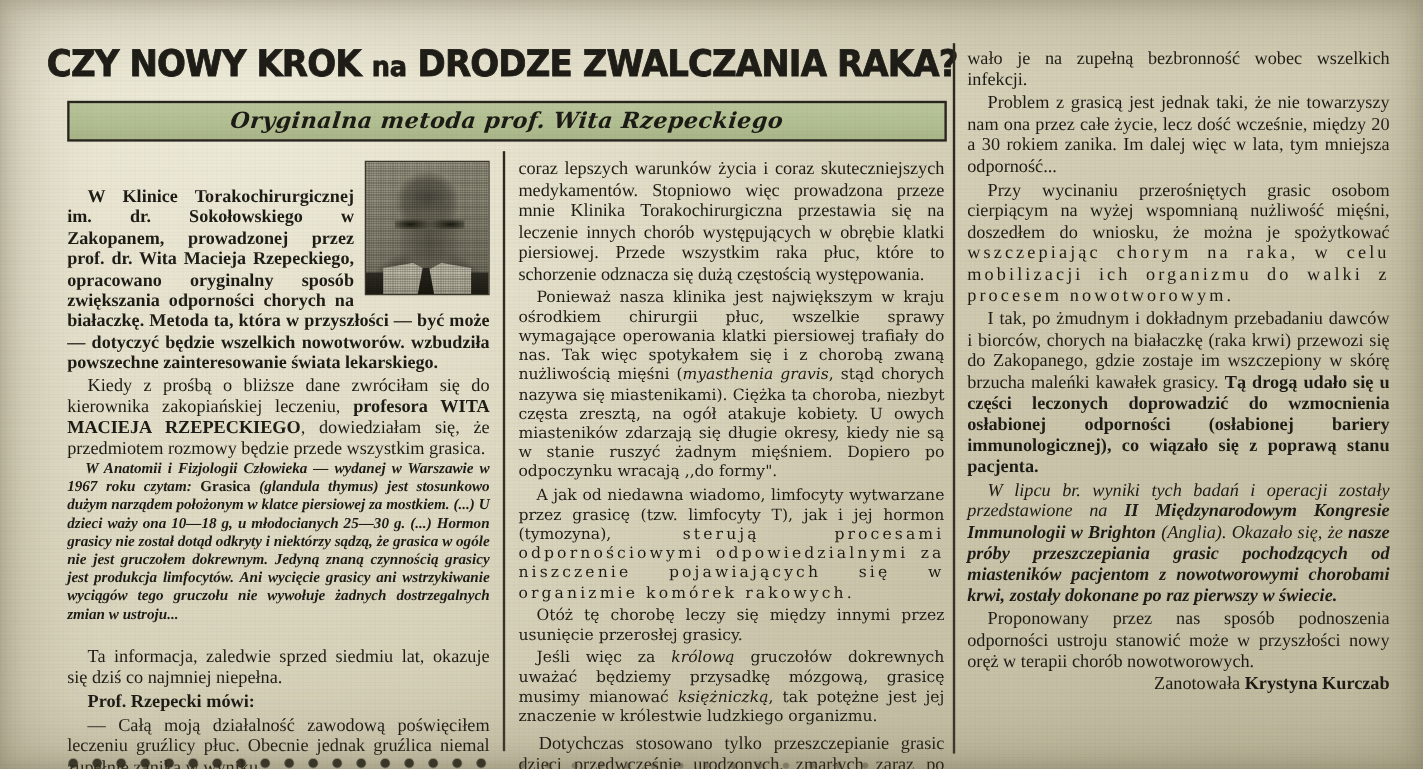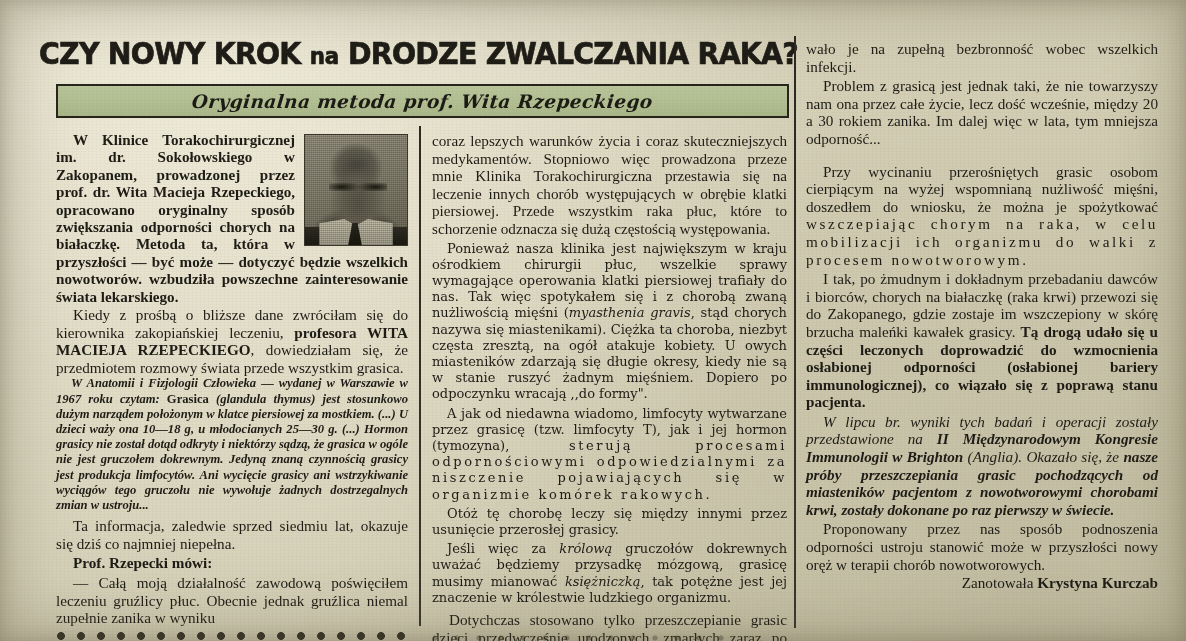--- a/index.html
+++ b/index.html
@@ -81,21 +81,21 @@
   .body{
     font-family:"Liberation Serif", serif;
     font-size:15.2px;line-height:17.6px;
     text-align:justify;text-justify:inter-word;
     hyphens:manual;
   }
   .body + .body{margin-top:1px;}
   .ind{text-indent:17px;}
   .lead{
     font-weight:700;font-size:15.1px;line-height:17.4px;
-    text-align:justify;text-indent:17px;
+    text-align:justify;text-indent:17px;margin-top:24px;
   }
   .small{
     font-family:"DejaVu Serif", serif;
     font-size:13.0px;line-height:16.2px;
     text-align:justify;text-indent:15px;
   }
   .ital{
     font-family:Liberation Serif, serif;
     font-style:italic;font-weight:700;
     font-size:12.6px;line-height:15.2px;
@@ -188,25 +188,25 @@
         <div class="halftone"></div>
         <div class="shoulder"></div>
         <div class="collar"></div>
         <div class="tie"></div>
         <div class="eyes"></div>
         <div class="dots"></div>
       </div>
 
       <p class="lead">W Klinice Torakochirurgicznej im. dr. Sokołowskiego w Zakopanem, prowadzonej przez prof. dr. Wita Macieja Rzepeckiego, opracowano oryginalny sposób zwiększania odporności chorych na białaczkę. Metoda ta, która w przyszłości — być może — dotyczyć będzie wszelkich nowotworów. wzbudziła powszechne zainteresowanie świata lekarskiego.</p>
 
-      <p class="body ind"><span>Kiedy z prośbą o bliższe dane zwróciłam się do kierownika zakopiańskiej leczeniu, </span><b>profesora WITA MACIEJA RZEPECKIEGO</b><span>, dowiedziałam się, że przedmiotem rozmowy świata przede wszystkim grasica.</span></p>
+      <p class="body ind"><span>Kiedy z prośbą o bliższe dane zwróciłam się do kierownika zakopiańskiej leczeniu, </span><b>profesora WITA MACIEJA RZEPECKIEGO</b><span>, dowiedziałam się, że przedmiotem rozmowy będzie przede wszystkim grasica.</span></p>
 
       <p class="ital" style="text-indent:15px;"><span>W </span><span>Anatomii i Fizjologii Człowieka</span><span> — wydanej w Warszawie w 1967 roku czytam: </span><span style="font-style:normal;">Grasica</span><span> (glandula thymus) jest stosunkowo dużym narządem położonym w klatce piersiowej za mostkiem. (...) U dzieci waży ona 10—18 g, u młodocianych 25—30 g. (...) Hormon grasicy nie został dotąd odkryty i niektórzy sądzą, że grasica w ogóle nie jest gruczołem dokrewnym. Jedyną znaną czynnością grasicy jest produkcja limfocytów. Ani wycięcie grasicy ani wstrzykiwanie wyciągów tego gruczołu nie wywołuje żadnych dostrzegalnych zmian w ustroju...</span></p>
 
-      <p class="body ind" style="margin-top:4px;">Ta informacja, zaledwie sprzed siedmiu lat, okazuje się dziś co najmniej niepełna.</p>
+      <p class="body ind" style="margin-top:19px;">Ta informacja, zaledwie sprzed siedmiu lat, okazuje się dziś co najmniej niepełna.</p>
 
       <p class="body ind" style="margin-top:2px;"><b>Prof. Rzepecki mówi:</b></p>
 
       <p class="body ind" style="margin-top:2px;">— Całą moją działalność zawodową poświęciłem leczeniu gruźlicy płuc. Obecnie jednak gruźlica niemal zupełnie zanika w wyniku</p>
     </div>
 
     <div class="col" id="col2">
 
       <p class="body">coraz lepszych warunków życia i coraz skuteczniejszych medykamentów. Stopniowo więc prowadzona przeze mnie Klinika Torakochirurgiczna przestawia się na leczenie innych chorób występujących w obrębie klatki piersiowej. Przede wszystkim raka płuc, które to schorzenie odznacza się dużą częstością występowania.</p>
 
@@ -220,21 +220,21 @@
 
       <p class="body ind" style="margin-top:5px;">Dotychczas stosowano tylko przeszczepianie grasic dzieci przedwcześnie urodzonych, zmarłych zaraz po urodzeniu — noworodkom, które przyszły na świat bez tego gruczołu, co skazy-</p>
     </div>
 
     <div class="col" id="col3">
 
       <p class="body">wało je na zupełną bezbronność wobec wszelkich infekcji.</p>
 
       <p class="body ind" style="margin-top:2px;">Problem z grasicą jest jednak taki, że nie towarzyszy nam ona przez całe życie, lecz dość wcześnie, między 20 a 30 rokiem zanika. Im dalej więc w lata, tym mniejsza odporność...</p>
 
-      <p class="body ind" style="margin-top:15px;"><span>Przy wycinaniu przerośniętych grasic osobom cierpiącym na wyżej wspomnianą nużliwość mięśni, doszedłem do wniosku, że można je spożytkować </span><span class="sp">wszczepiając chorym na raka, w celu mobilizacji ich organizmu do walki z procesem nowotworowym.</span></p>
+      <p class="body ind" style="margin-top:2px;"><span>Przy wycinaniu przerośniętych grasic osobom cierpiącym na wyżej wspomnianą nużliwość mięśni, doszedłem do wniosku, że można je spożytkować </span><span class="sp">wszczepiając chorym na raka, w celu mobilizacji ich organizmu do walki z procesem nowotworowym.</span></p>
 
 
       <p class="body ind" style="margin-top:2px;"><span>I tak, po żmudnym i dokładnym przebadaniu dawców i biorców, chorych na białaczkę (raka krwi) przewozi się do Zakopanego, gdzie zostaje im wszczepiony w skórę brzucha maleńki kawałek grasicy. </span><b>Tą drogą udało się u części leczonych doprowadzić do wzmocnienia osłabionej odporności (osłabionej bariery immunologicznej), co wiązało się z poprawą stanu pacjenta.</b></p>
 
       <p class="body ind" style="margin-top:2px;font-style:italic;"><span>W lipcu br. wyniki tych badań i operacji zostały przedstawione na </span><b>II Międzynarodowym Kongresie Immunologii w Brighton</b><span> (Anglia). Okazało się, że </span><b>nasze próby przeszczepiania grasic pochodzących od miasteników pacjentom z nowotworowymi chorobami krwi, zostały dokonane po raz pierwszy w świecie.</b></p>
 
       <p class="body ind" style="margin-top:2px;">Proponowany przez nas sposób podnoszenia odporności ustroju stanowić może w przyszłości nowy oręż w terapii chorób nowotworowych.</p>
 
       <p class="body bl-wrap" style="margin-top:1px;"><span>Zanotowała </span><b>Krystyna Kurczab</b></p>
     </div>

